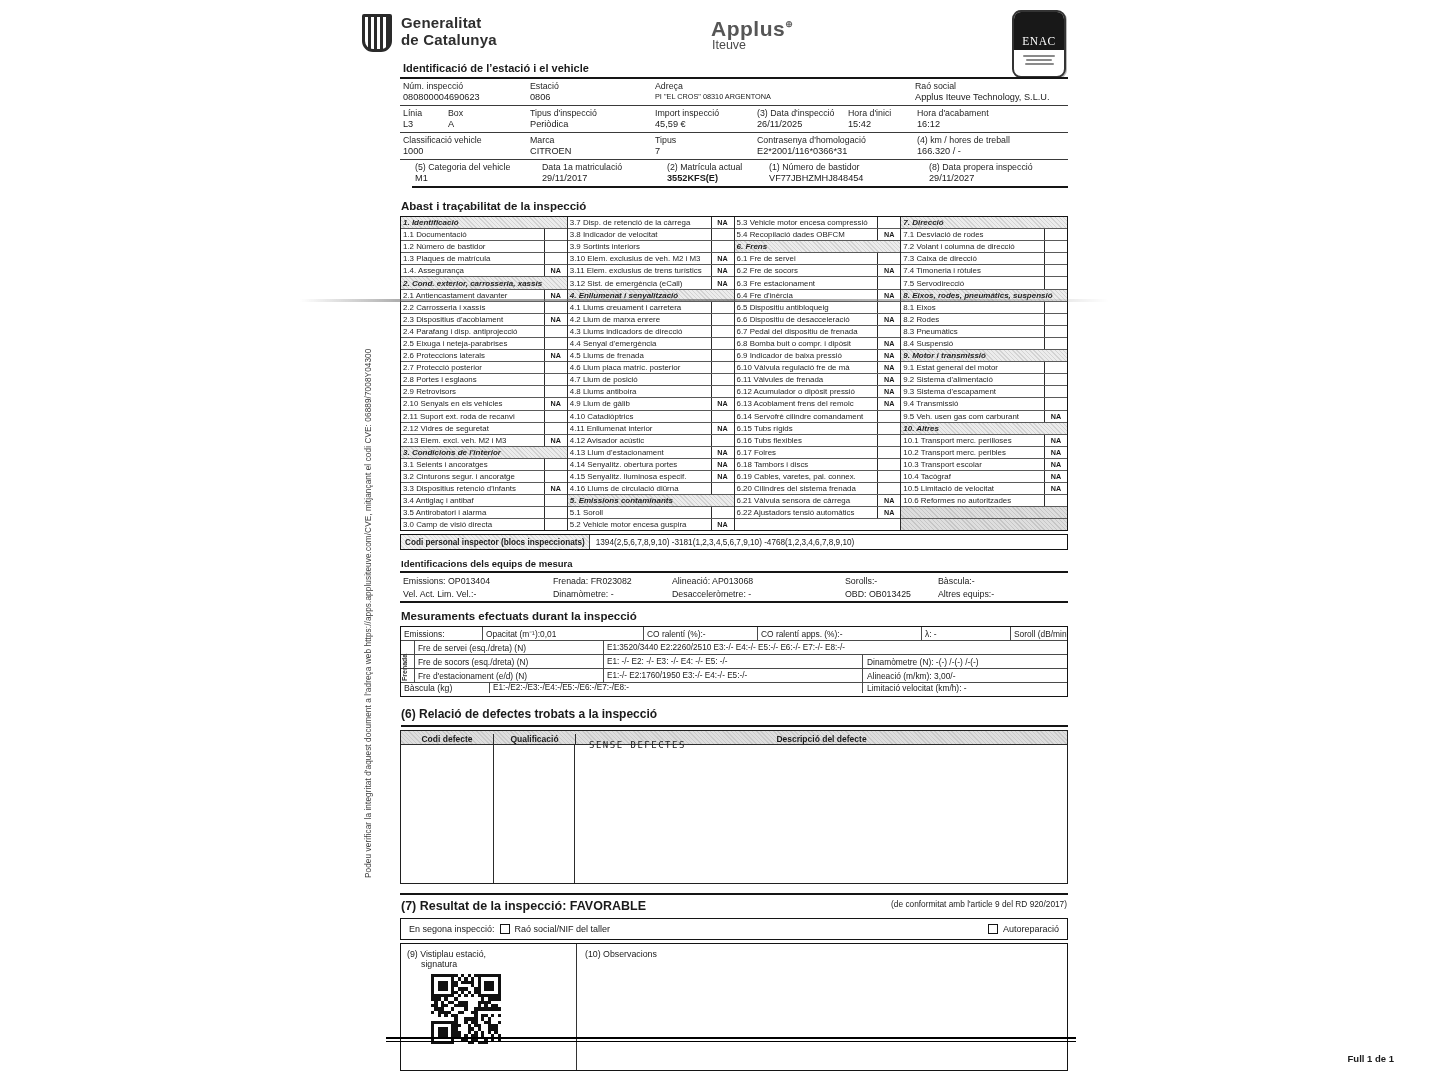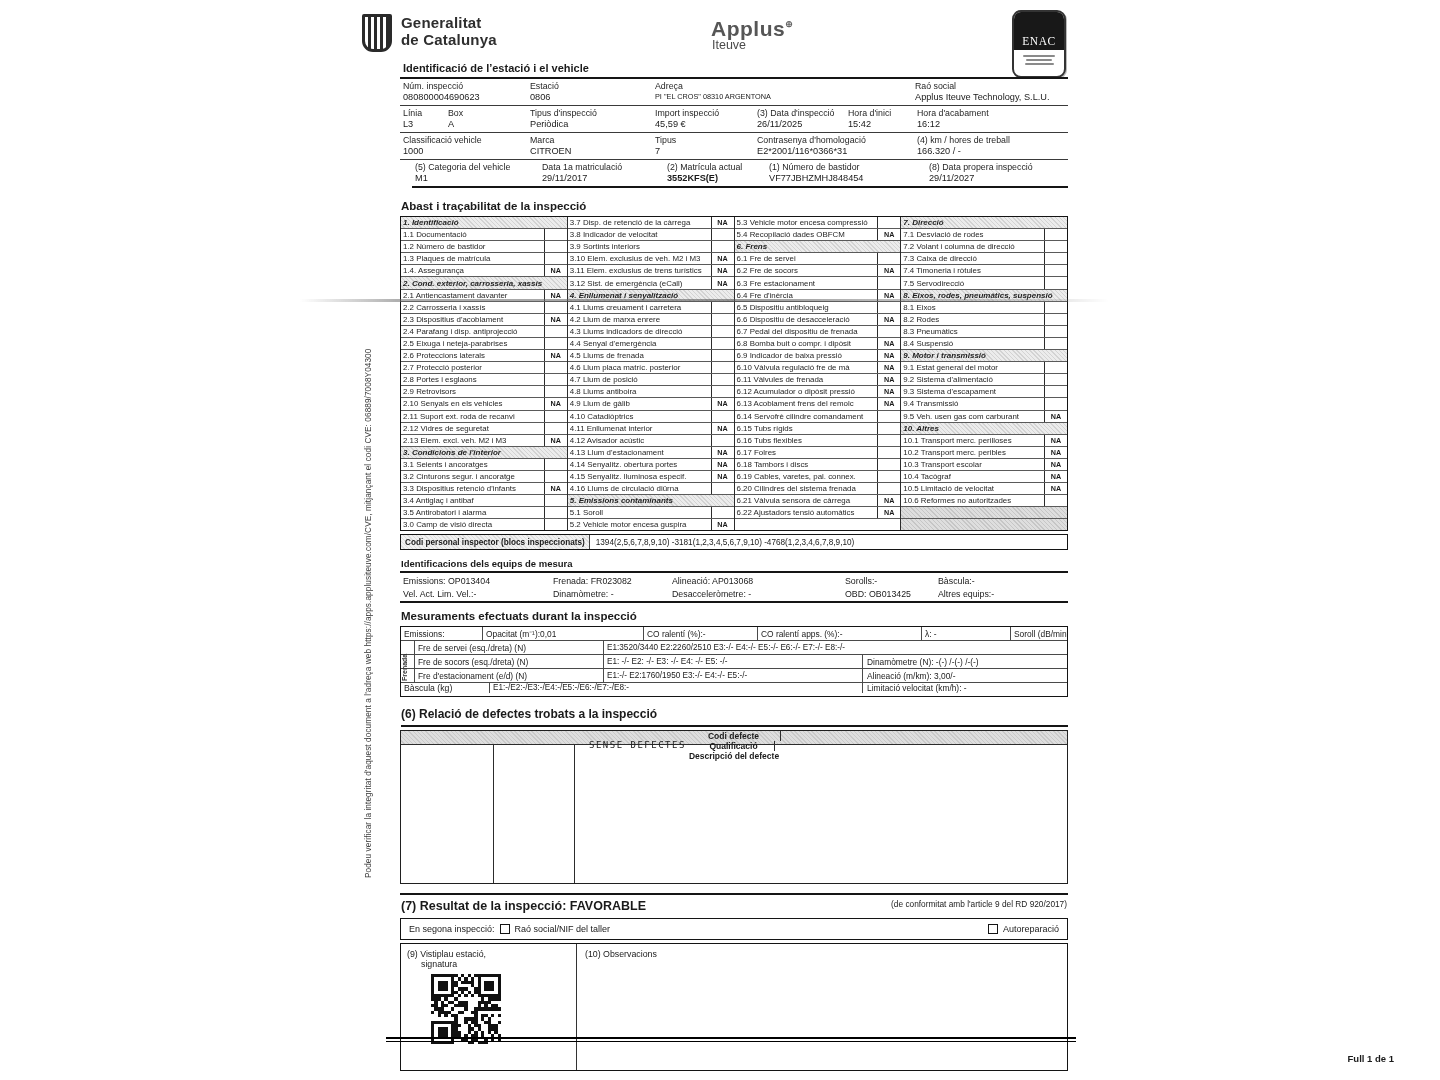--- a/index.html
+++ b/index.html
@@ -74,21 +74,21 @@
   .mes-fright{width:200px;border-left:1px solid #4a4a4a;font-size:8.4px;display:flex;align-items:center;padding-left:4px;flex-shrink:0;}
   .mes-brow{display:flex;height:13px;align-items:flex-start;}
   .mes-blabel{width:85px;font-size:8.7px;display:flex;align-items:center;padding-left:3px;border-right:1px solid #4a4a4a;flex-shrink:0;}
   .frenada-vlabel{position:absolute;left:0;top:14px;width:13px;height:52px;writing-mode:vertical-rl;
        transform:rotate(180deg);font-size:7px;font-weight:bold;color:#333;text-align:center;}
 
   
   .def-title{font-weight:bold;font-size:12px;margin:10px 0 0 1px;padding-bottom:4px;border-bottom:2.3px solid #151515;}
   .def-table{border:1.6px solid #202020;margin-top:3px;height:152px;position:relative;}
   .def-header{display:flex;height:13px;background:repeating-linear-gradient(45deg,#dedede 0 2px,#c9c9c9 2px 3px);
-       border-bottom:1.2px solid #2c2c2c;font-size:8.5px;font-weight:bold;align-items:center;flex-direction:column;}
+       border-bottom:1.2px solid #2c2c2c;font-size:8.5px;font-weight:bold;align-items:flex-end;}
   .def-hcell{display:flex;align-items:center;justify-content:center;border-right:1.1px solid #2c2c2c;flex-shrink:0;}
   .def-hcell:last-child{border-right:none;flex:1;}
   .def-vline{position:absolute;top:13px;bottom:0;width:0;border-left:1.1px solid #2c2c2c;}
   .def-text{position:absolute;left:188px;top:9px;font-family:"DejaVu Sans Mono",monospace;font-size:9px;letter-spacing:1.5px;color:#222;}
 
   
   .res-row{border-top:2.3px solid #151515;margin-top:9px;padding:4px 1px 0 1px;display:flex;justify-content:space-between;align-items:flex-start;}
   .res-title{font-weight:bold;font-size:12.5px;}
   .res-note{font-size:8.3px;color:#222;}
   .seg-box{border:1.7px solid #141414;margin-top:5px;height:20px;display:flex;align-items:center;font-size:9px;padding:0 8px;}

